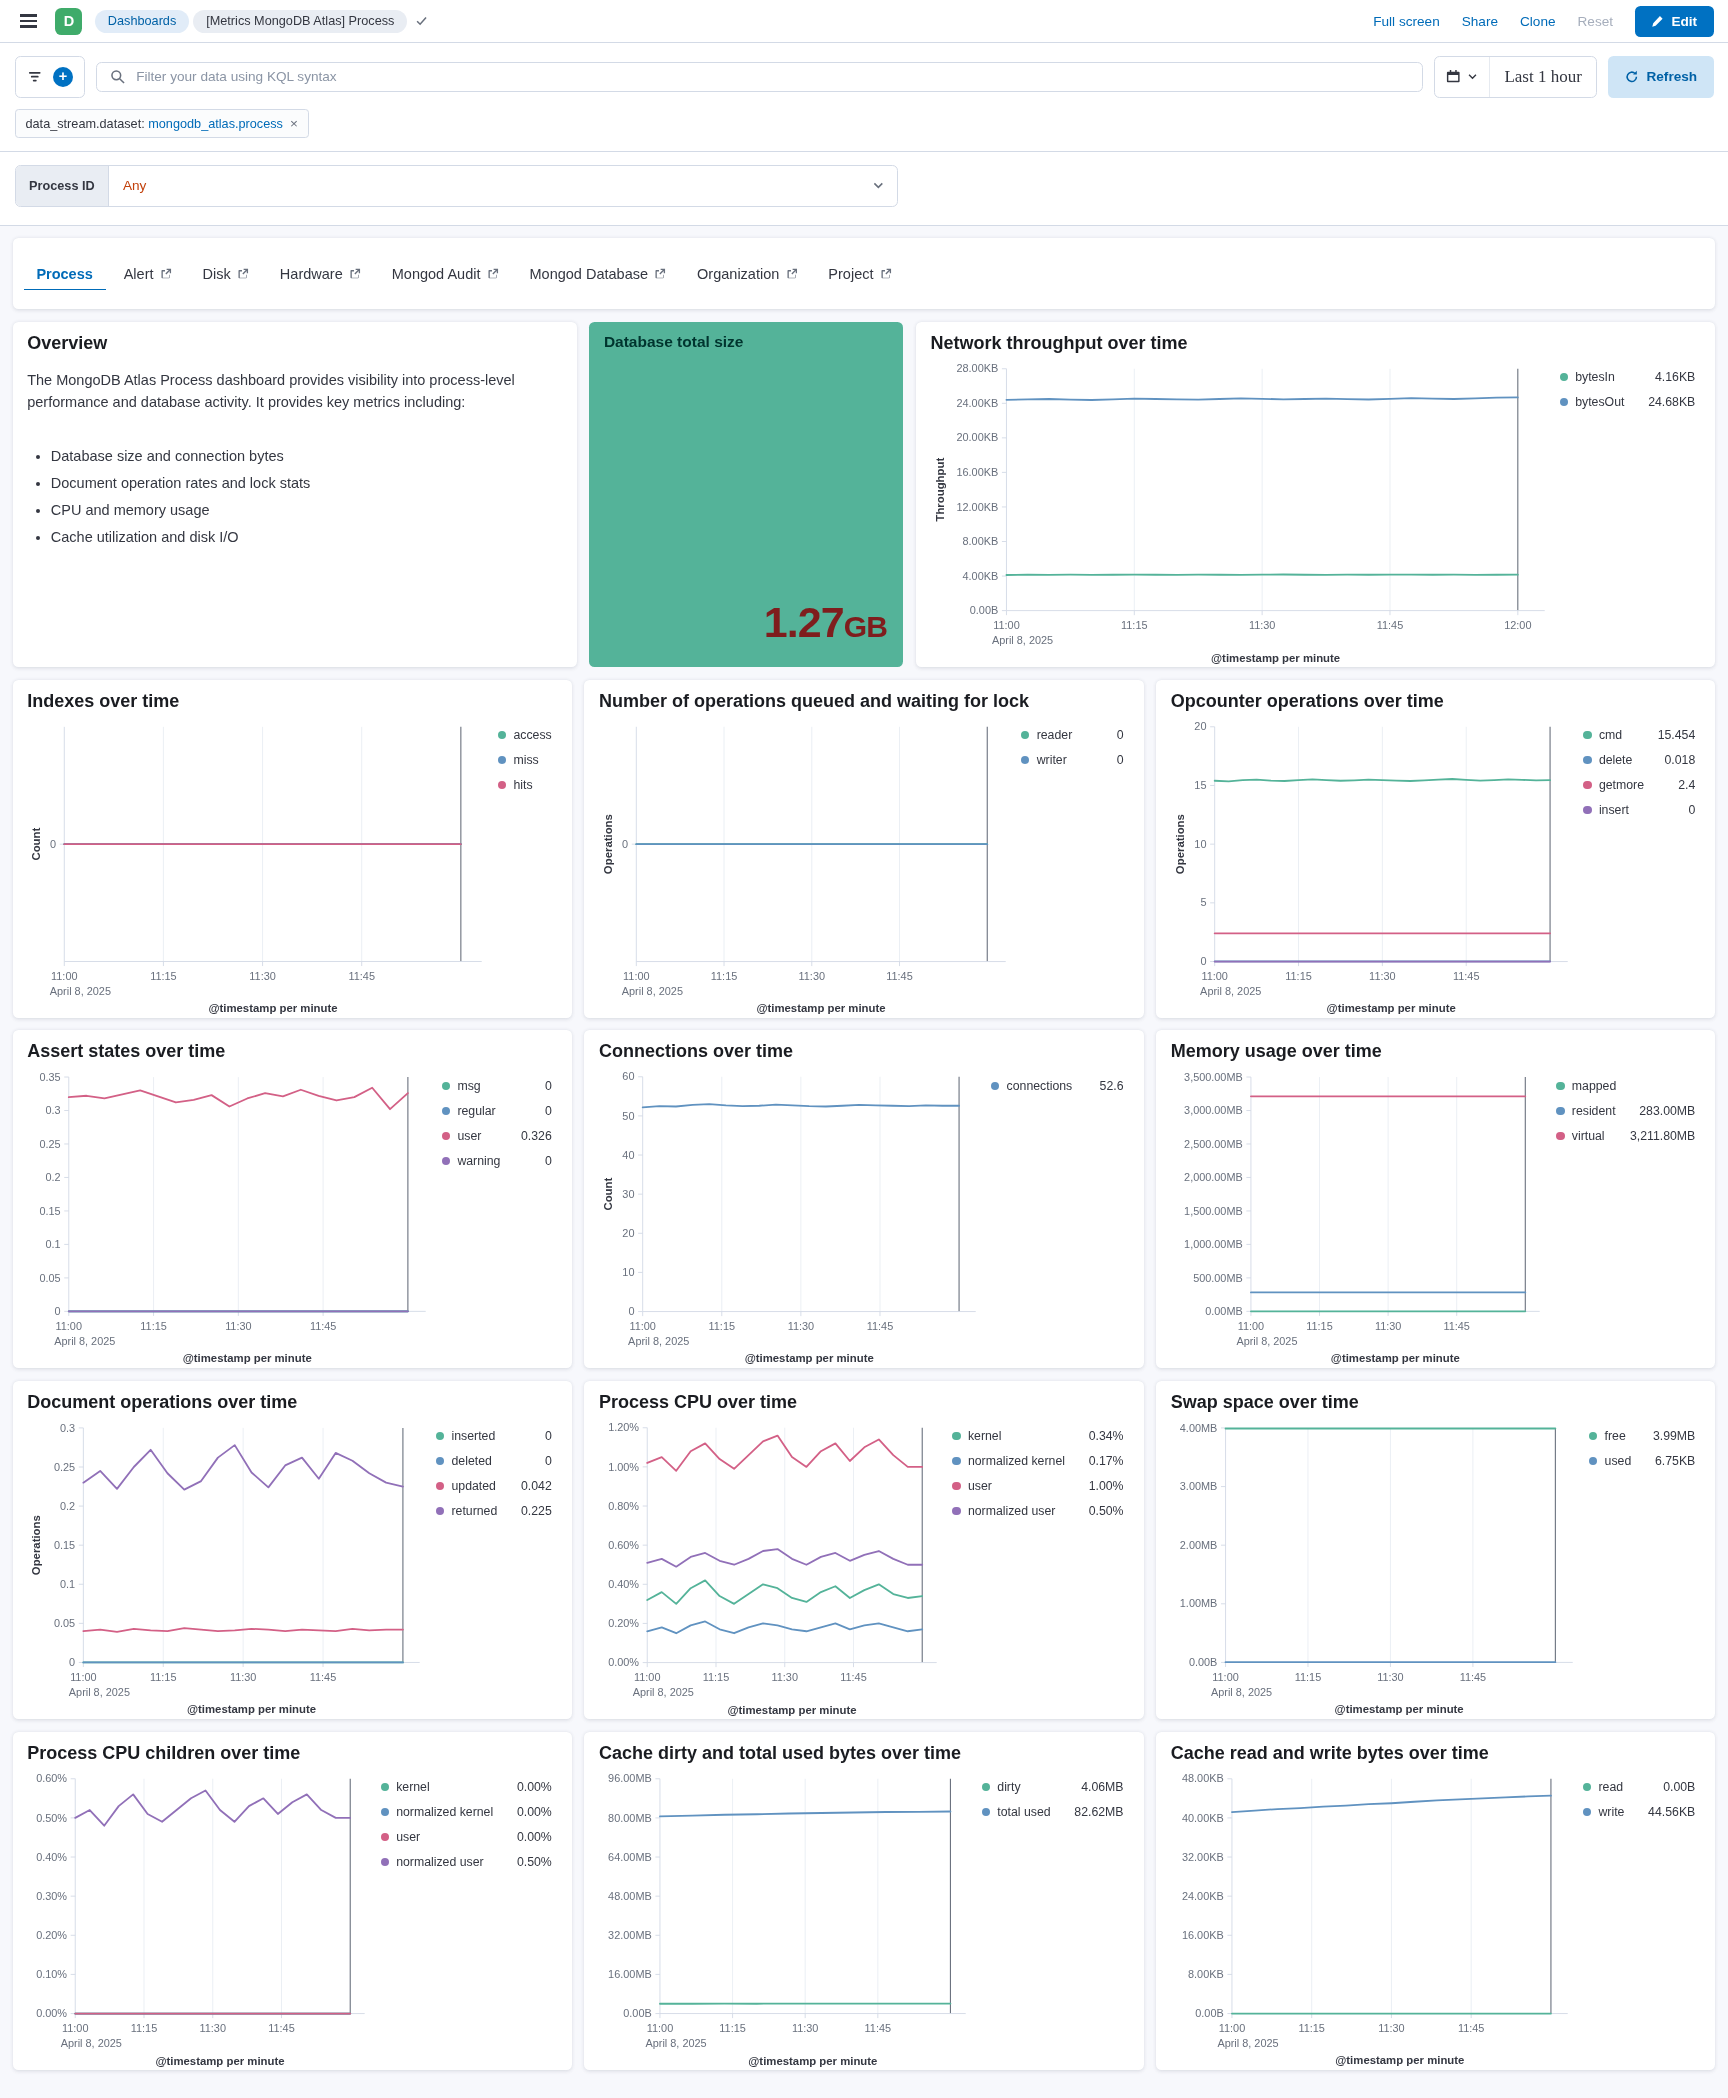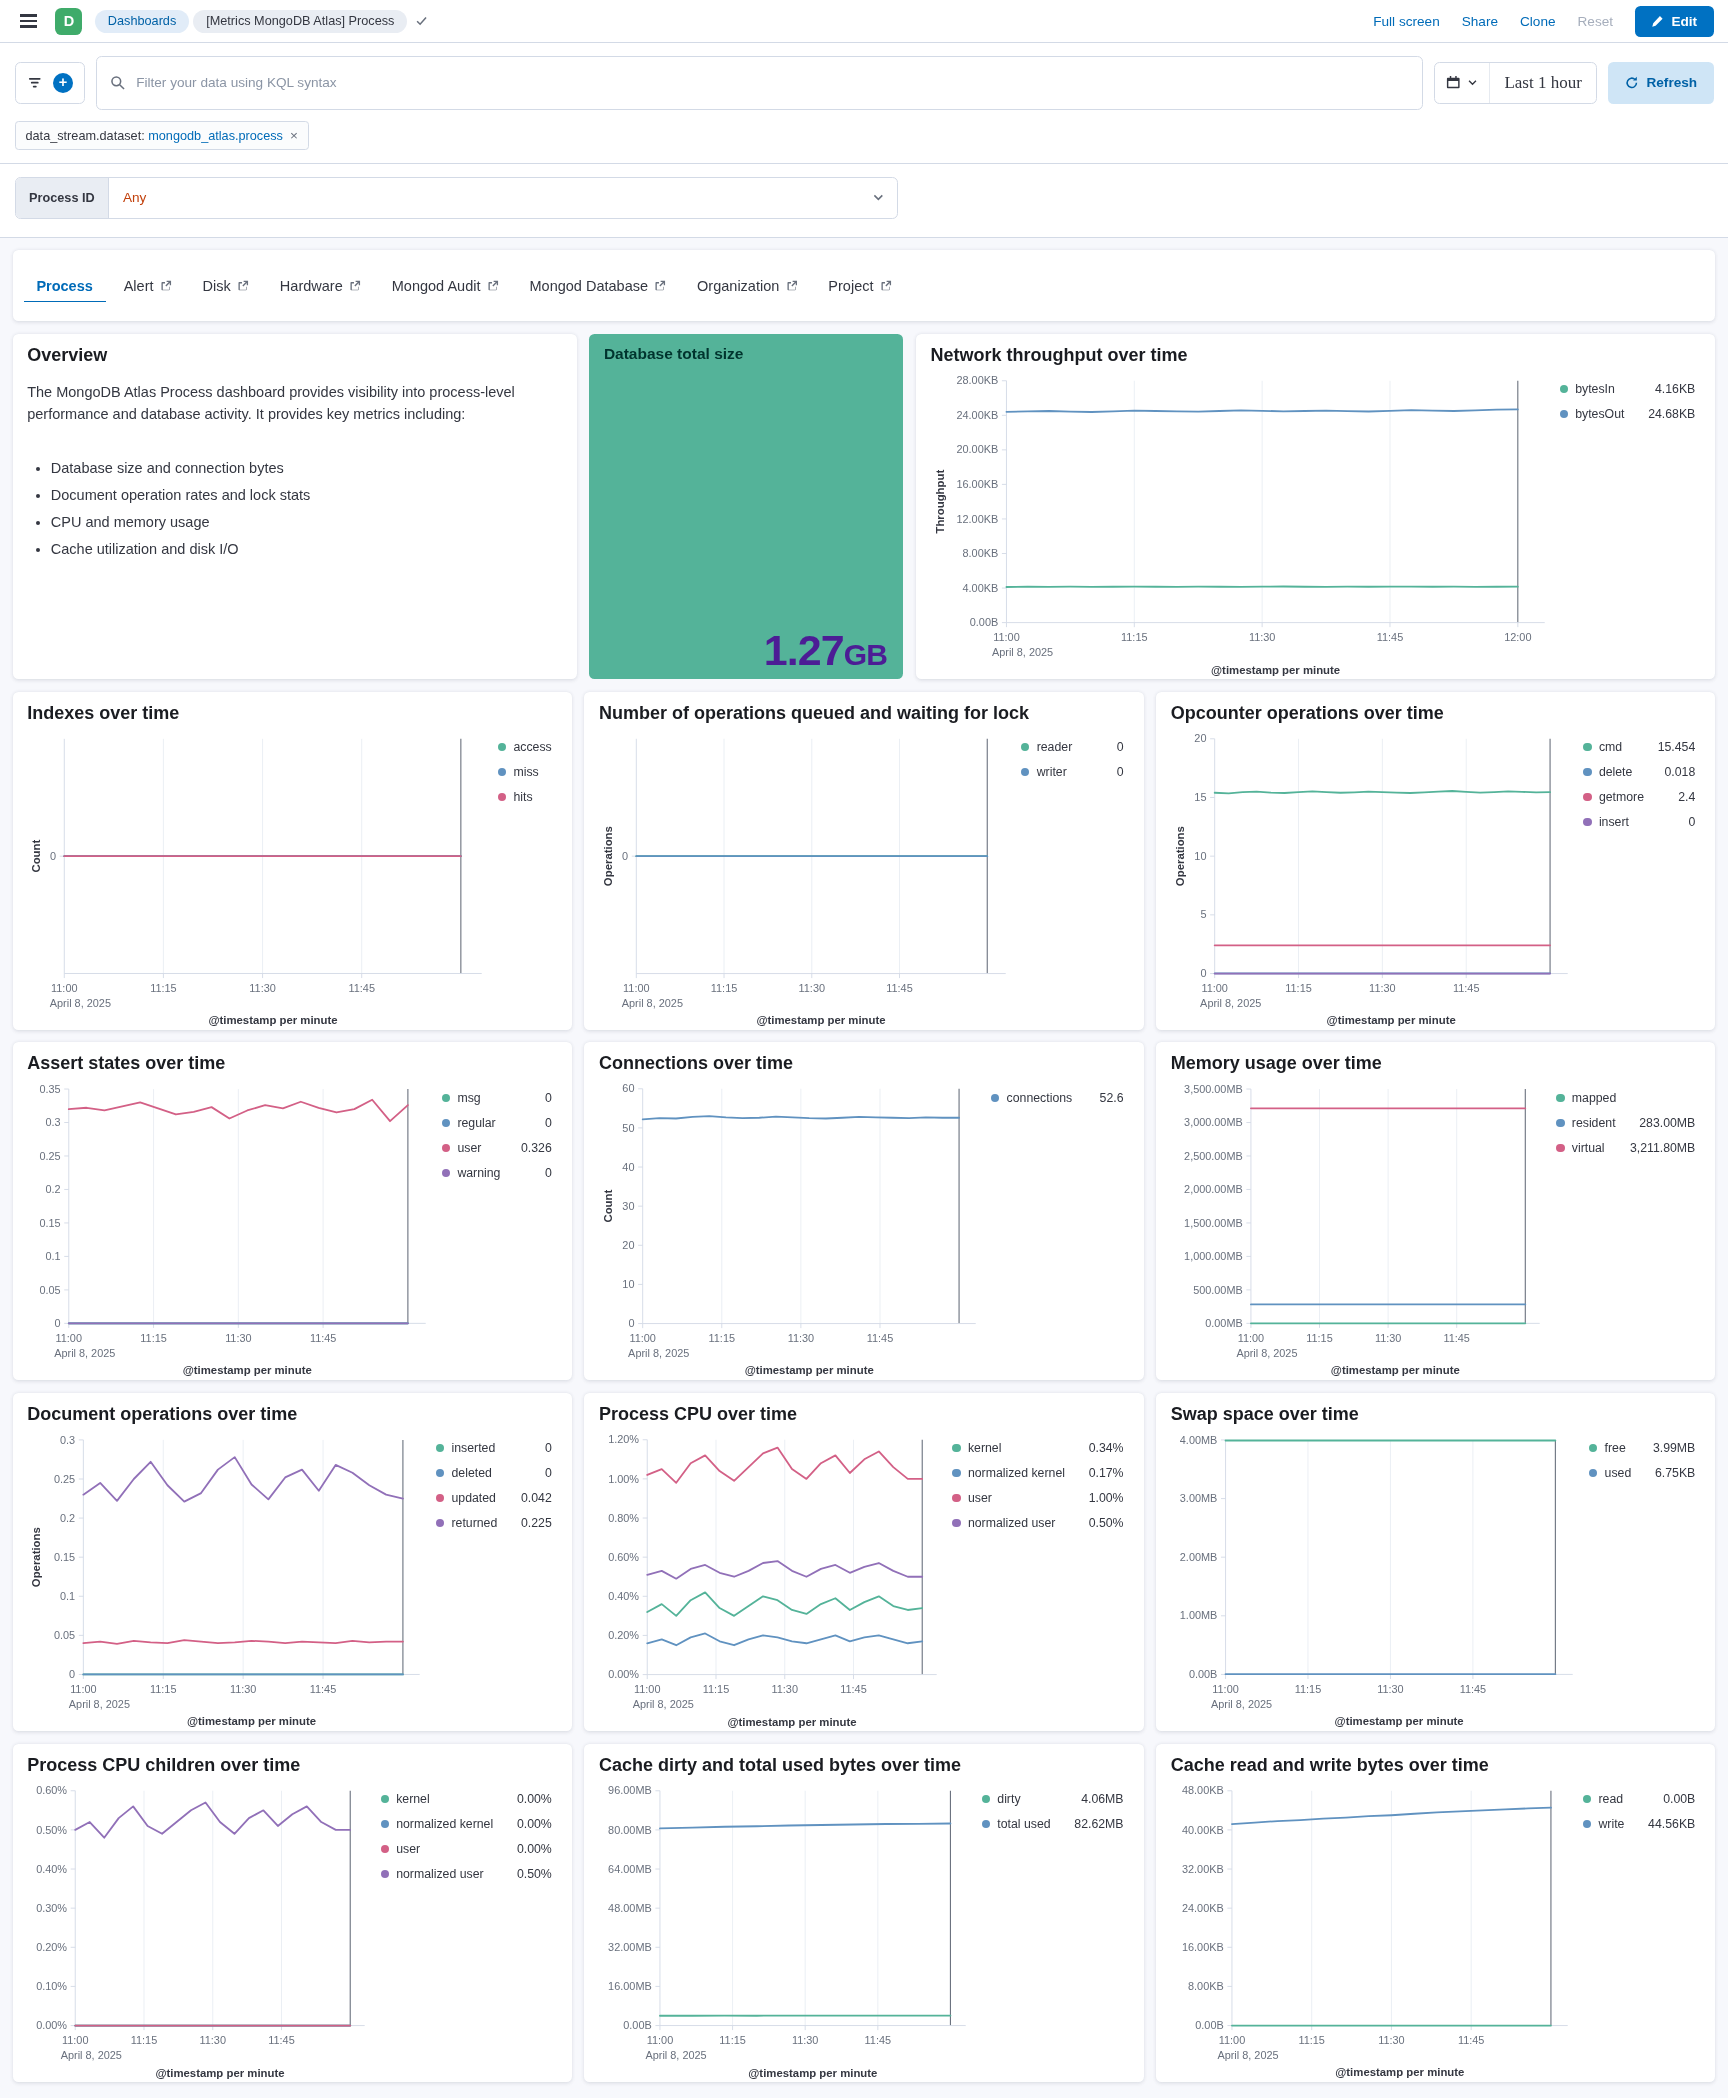--- a/index.html
+++ b/index.html
@@ -43,21 +43,21 @@
   .query-row { display:flex; gap:11px; align-items:center; }
   .filter-ctl {
     height:42px; border:0.9px solid #D3DAE6; border-radius:5.5px; background:#fff;
     display:flex; align-items:center; padding:0 11px; gap:11px;
   }
   .plus-circle {
     width:20px; height:20px; border-radius:50%; background:#0071C2; color:#fff;
     display:flex; align-items:center; justify-content:center; font-size:14.5px; font-weight:700; cursor:pointer; line-height:1;
   }
   .search-box {
-    flex:1; height:54px; border:0.9px solid #D3DAE6; border-radius:5.5px; background:#fff;
+    flex:1; height:30px; border:0.9px solid #D3DAE6; border-radius:5.5px; background:#fff;
     display:flex; align-items:center; padding:0 12.7px; gap:9px;
   }
   .search-input { border:none; outline:none; flex:1; font-size:13.6px; color:#343741; font-family:inherit; background:transparent; }
   .search-input::placeholder { color:#8B95A5; }
   .time-ctl { height:42px; border:0.9px solid #D3DAE6; border-radius:5.5px; background:#fff; display:flex; align-items:center; cursor:pointer; }
   .time-cal { padding:0 11px; display:flex; gap:6.4px; align-items:center; height:100%; border-right:0.9px solid #E6EAF0; }
   .time-text { padding:0 14.5px; font-size:17px; white-space:nowrap;font-family:Liberation Serif, serif; }
   .refresh-btn {
     height:42px; background:#CFE5F6; color:#0061A6; font-weight:600; font-size:13.6px;
     border:none; border-radius:5.5px; padding:0 16.4px; display:flex; gap:8.2px; align-items:center; cursor:pointer;
@@ -104,21 +104,21 @@
   .p-metric { flex:0 0 314px; }
   .p-wide { flex:1; }
   .rowN > .panel { flex:1; }
 
   .overview-body { font-size:14.5px; line-height:1.55; color:#343741; margin-top:12.7px; padding-right:5.5px; }
   .overview-list { margin:12.7px 0 0; padding-left:23.6px; font-size:14.5px; line-height:1.55; }
   .overview-list li { margin:4.5px 0; }
 
   .metric-panel { background:#54B399; position:relative; border-radius:5.5px; }
   .metric-title { font-size:15.5px; font-weight:700; color:#00342E; }
-  .metric-value { position:absolute; right:16.4px; bottom:4px; font-weight:700; color:#4c1d95; letter-spacing:-0.9px; }
+  .metric-value { position:absolute; right:16.4px; bottom:20px; font-weight:700; color:#7f1d1d; letter-spacing:-0.9px; }
   .metric-value .num { font-size:43px; }
   .metric-value .unit { font-size:30px; }
 
   .chart { flex:1; display:flex; min-height:0; }
   .plot { flex:1; min-width:0; position:relative; }
   .legend { flex:0 0 auto; padding:14.5px 5.5px 0 9px; display:flex; flex-direction:column; gap:11px; font-size:12.3px; color:#343741; }
   .legend-item { display:flex; align-items:center; gap:7.3px; cursor:pointer; }
   .legend-dot { width:8.2px; height:8.2px; border-radius:50%; flex:0 0 auto; }
   .legend-value { margin-left:auto; padding-left:16.4px; min-width:44px; text-align:right; }
 </style>

